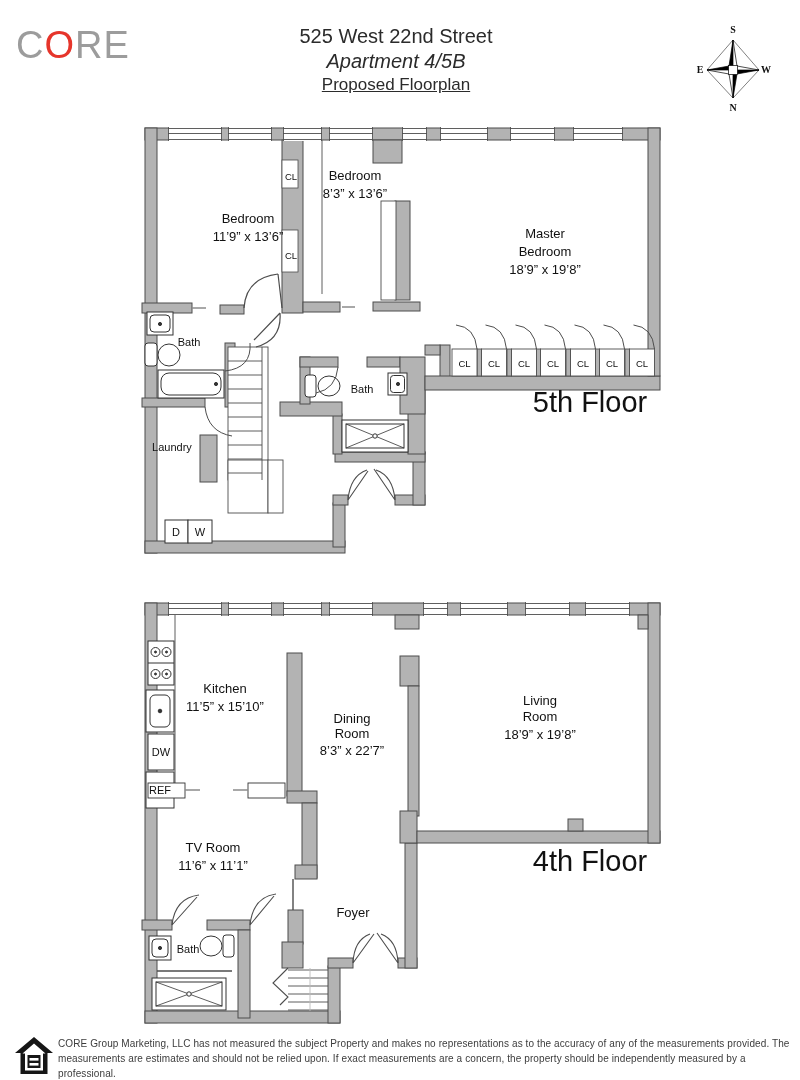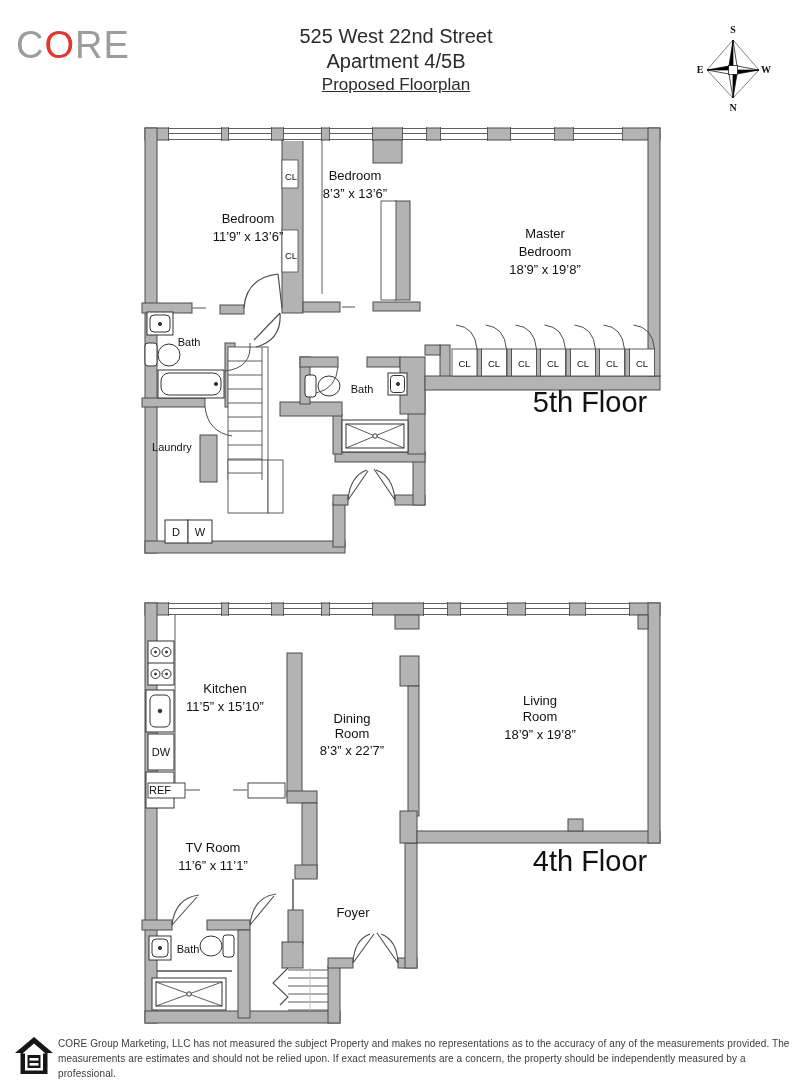--- a/index.html
+++ b/index.html
@@ -1,21 +1,21 @@
 <!DOCTYPE html>
 <html><head>
 <meta charset="utf-8">
 <style>
   html,body{margin:0;padding:0;background:#ffffff;}
   body{width:800px;height:1080px;position:relative;font-family:"Liberation Sans",sans-serif;color:#1a1a1a;overflow:hidden;}
   .logo{position:absolute;left:16px;top:24px;font-size:38px;font-weight:400;letter-spacing:1px;color:#9c9c9c;}
   .logo .o{color:#e6352b;}
   .titleblock{position:absolute;left:0;top:24px;width:792px;text-align:center;line-height:1.25;}
   .titleblock .t1{font-size:20px;color:#2b2b2b;}
-  .titleblock .t2{font-size:20px;color:#2b2b2b;}
+  .titleblock .t2{font-size:20px;color:#2b2b2b;font-style:italic;}
   .titleblock .t3{font-size:17px;color:#2b2b2b;text-decoration:underline;}
   .compass{position:absolute;left:692px;top:20px;}
   .plan{position:absolute;}
   .plan5{left:140px;top:118px;}
   .plan4{left:140px;top:593px;}
   .footer{position:absolute;left:0;top:1032px;width:800px;}
   .eho{position:absolute;left:14px;top:4px;}
   .disclaimer{position:absolute;left:58px;top:4px;width:732px;font-size:10px;line-height:1.5;color:#3c3c3c;letter-spacing:0.1px;}
   svg text{font-family:"Liberation Sans",sans-serif;fill:#111;}
   .roomlbl{font-size:13px;}

